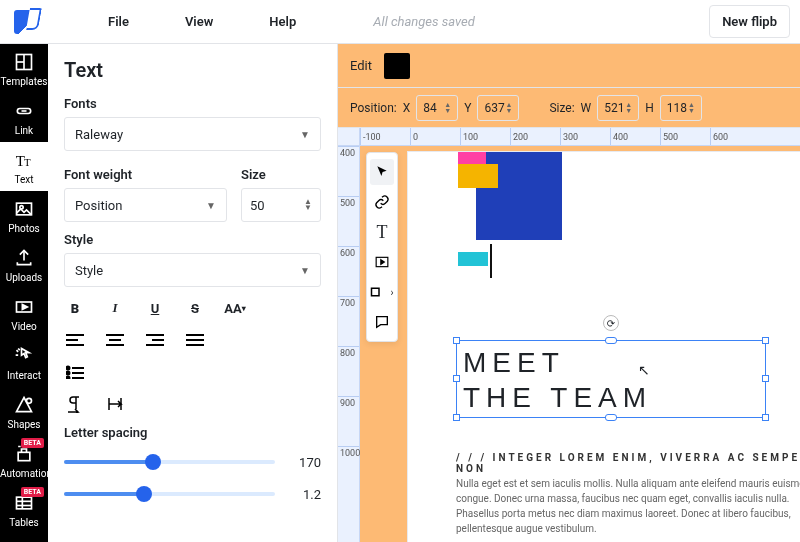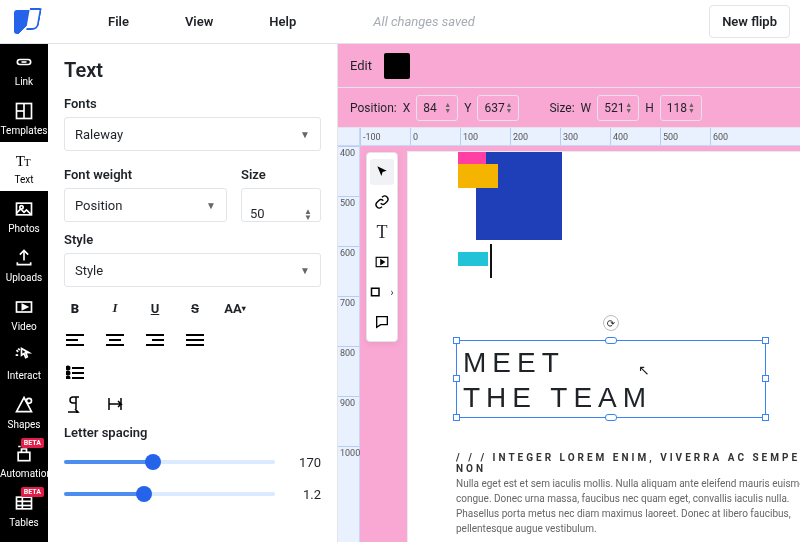--- a/index.html
+++ b/index.html
@@ -35,33 +35,33 @@
   .badge { position:absolute; top:2px; right:4px; font-size:7px; background:#e11d48; color:#fff; padding:1px 3px; border-radius:2px; font-weight:700;}
 
   
   .panel { position:absolute; left:var(--toolbar-w); top:44px; bottom:0; width:var(--panel-w); border-right:1px solid var(--border); padding:14px 16px; overflow:hidden; background:#fff;}
   .panel h2 { margin:0 0 14px; font-size:20px; font-weight:600;}
   .panel label { display:block; font-size:13px; font-weight:600; margin:6px 0 6px;}
   .select { width:100%; height:34px; border:1px solid var(--border); border-radius:3px; padding:0 10px; display:flex; align-items:center; justify-content:space-between; cursor:pointer; background:#fff;}
   .select .arrow { font-size:10px; color:#666;}
   .row { display:flex; gap:14px;}
   .col { flex:1;}
-  .spin { height:34px; border:1px solid var(--border); border-radius:3px; display:flex; align-items:flex-end; padding:0 8px; justify-content:space-between;}
+  .spin { height:34px; border:1px solid var(--border); border-radius:3px; display:flex; align-items:center; padding:0 8px; justify-content:space-between;}
   .spin .arrows { display:flex; flex-direction:column; line-height:6px; font-size:8px; color:#666; cursor:pointer;}
   .btnrow { display:flex; gap:18px; margin:10px 0;}
   .ibtn { width:22px; height:22px; display:flex; align-items:center; justify-content:center; cursor:pointer; font-weight:700;}
   svg { display:block; }
   .slider { position:relative; height:32px; display:flex; align-items:center; }
   .slider .track { flex:1; height:4px; background:#dbeafe; border-radius:2px; position:relative;}
   .slider .fill { position:absolute; left:0; top:0; bottom:0; background:var(--blue-light); border-radius:2px;}
   .slider .thumb { position:absolute; top:50%; width:16px; height:16px; background:#2563eb; border-radius:50%; transform:translate(-50%,-50%);}
   .slider .val { width:38px; text-align:right; margin-left:8px;}
 
   
-  .stage { position:absolute; left:calc(var(--toolbar-w) + var(--panel-w)); top:44px; right:0; bottom:0; background:#f9a8d4;}
+  .stage { position:absolute; left:calc(var(--toolbar-w) + var(--panel-w)); top:44px; right:0; bottom:0; background:#fdba74;}
   .stage-top { height:44px; border-bottom:1px solid var(--border); display:flex; align-items:center; padding:0 12px; gap:12px;}
   .swatch { width:26px; height:26px; background:#000; border-radius:2px;}
   .stage-info { height:40px; border-bottom:1px solid var(--border); display:flex; align-items:center; padding:0 12px; gap:6px; font-size:12px;}
   .numbox { width:42px; height:26px; border:1px solid var(--border); border-radius:3px; display:flex; align-items:center; justify-content:space-between; padding:0 6px;}
   .numbox .arrows{ display:flex; flex-direction:column; line-height:6px; font-size:7px; color:#666;}
   .gap { width:18px;}
 
   
   .ruler-h { position:absolute; left:0; right:0; top:84px; height:18px; background:#eaf1fe; font-size:9px; color:#555; overflow:hidden; border-bottom:1px solid #c7d7f5;}
   .ruler-h .ticks{ position:absolute; left:22px; top:0; bottom:0; right:0; display:flex;}
@@ -102,32 +102,32 @@
     <span>View</span>
     <span>Help</span>
   </div>
   <span class="saved">All changes saved</span>
   <div class="new-btn">New flipb</div>
 </div>
 
 <div class="left-rail">
   <div class="rail-item">
     <svg class="ic" viewBox="0 0 24 24" fill="none" stroke="currentColor" stroke-width="2">
-        <rect x="4" y="9" width="16" height="6" rx="3"></rect>
-        <line x1="9" y1="12" x2="15" y2="12"></line>
-      </svg>
-    <span class="lbl">Link</span>
-  </div>
-  <div class="rail-item">
-    <svg class="ic" viewBox="0 0 24 24" fill="none" stroke="currentColor" stroke-width="2">
         <rect x="3" y="3" width="18" height="18"></rect>
         <line x1="12" y1="3" x2="12" y2="21"></line>
         <line x1="3" y1="12" x2="12" y2="12"></line>
       </svg>
     <span class="lbl">Templates</span>
+  </div>
+  <div class="rail-item">
+    <svg class="ic" viewBox="0 0 24 24" fill="none" stroke="currentColor" stroke-width="2">
+        <rect x="4" y="9" width="16" height="6" rx="3"></rect>
+        <line x1="9" y1="12" x2="15" y2="12"></line>
+      </svg>
+    <span class="lbl">Link</span>
   </div>
   <div class="rail-item active">
     <svg class="ic" viewBox="0 0 24 24" fill="currentColor">
         <text x="2" y="19" font-size="18" font-family="serif">T</text>
         <text x="12" y="19" font-size="13" font-family="serif">T</text>
       </svg>
     <span class="lbl">Text</span>
   </div>
   <div class="rail-item">
     <svg class="ic" viewBox="0 0 24 24" fill="none" stroke="currentColor" stroke-width="2">

